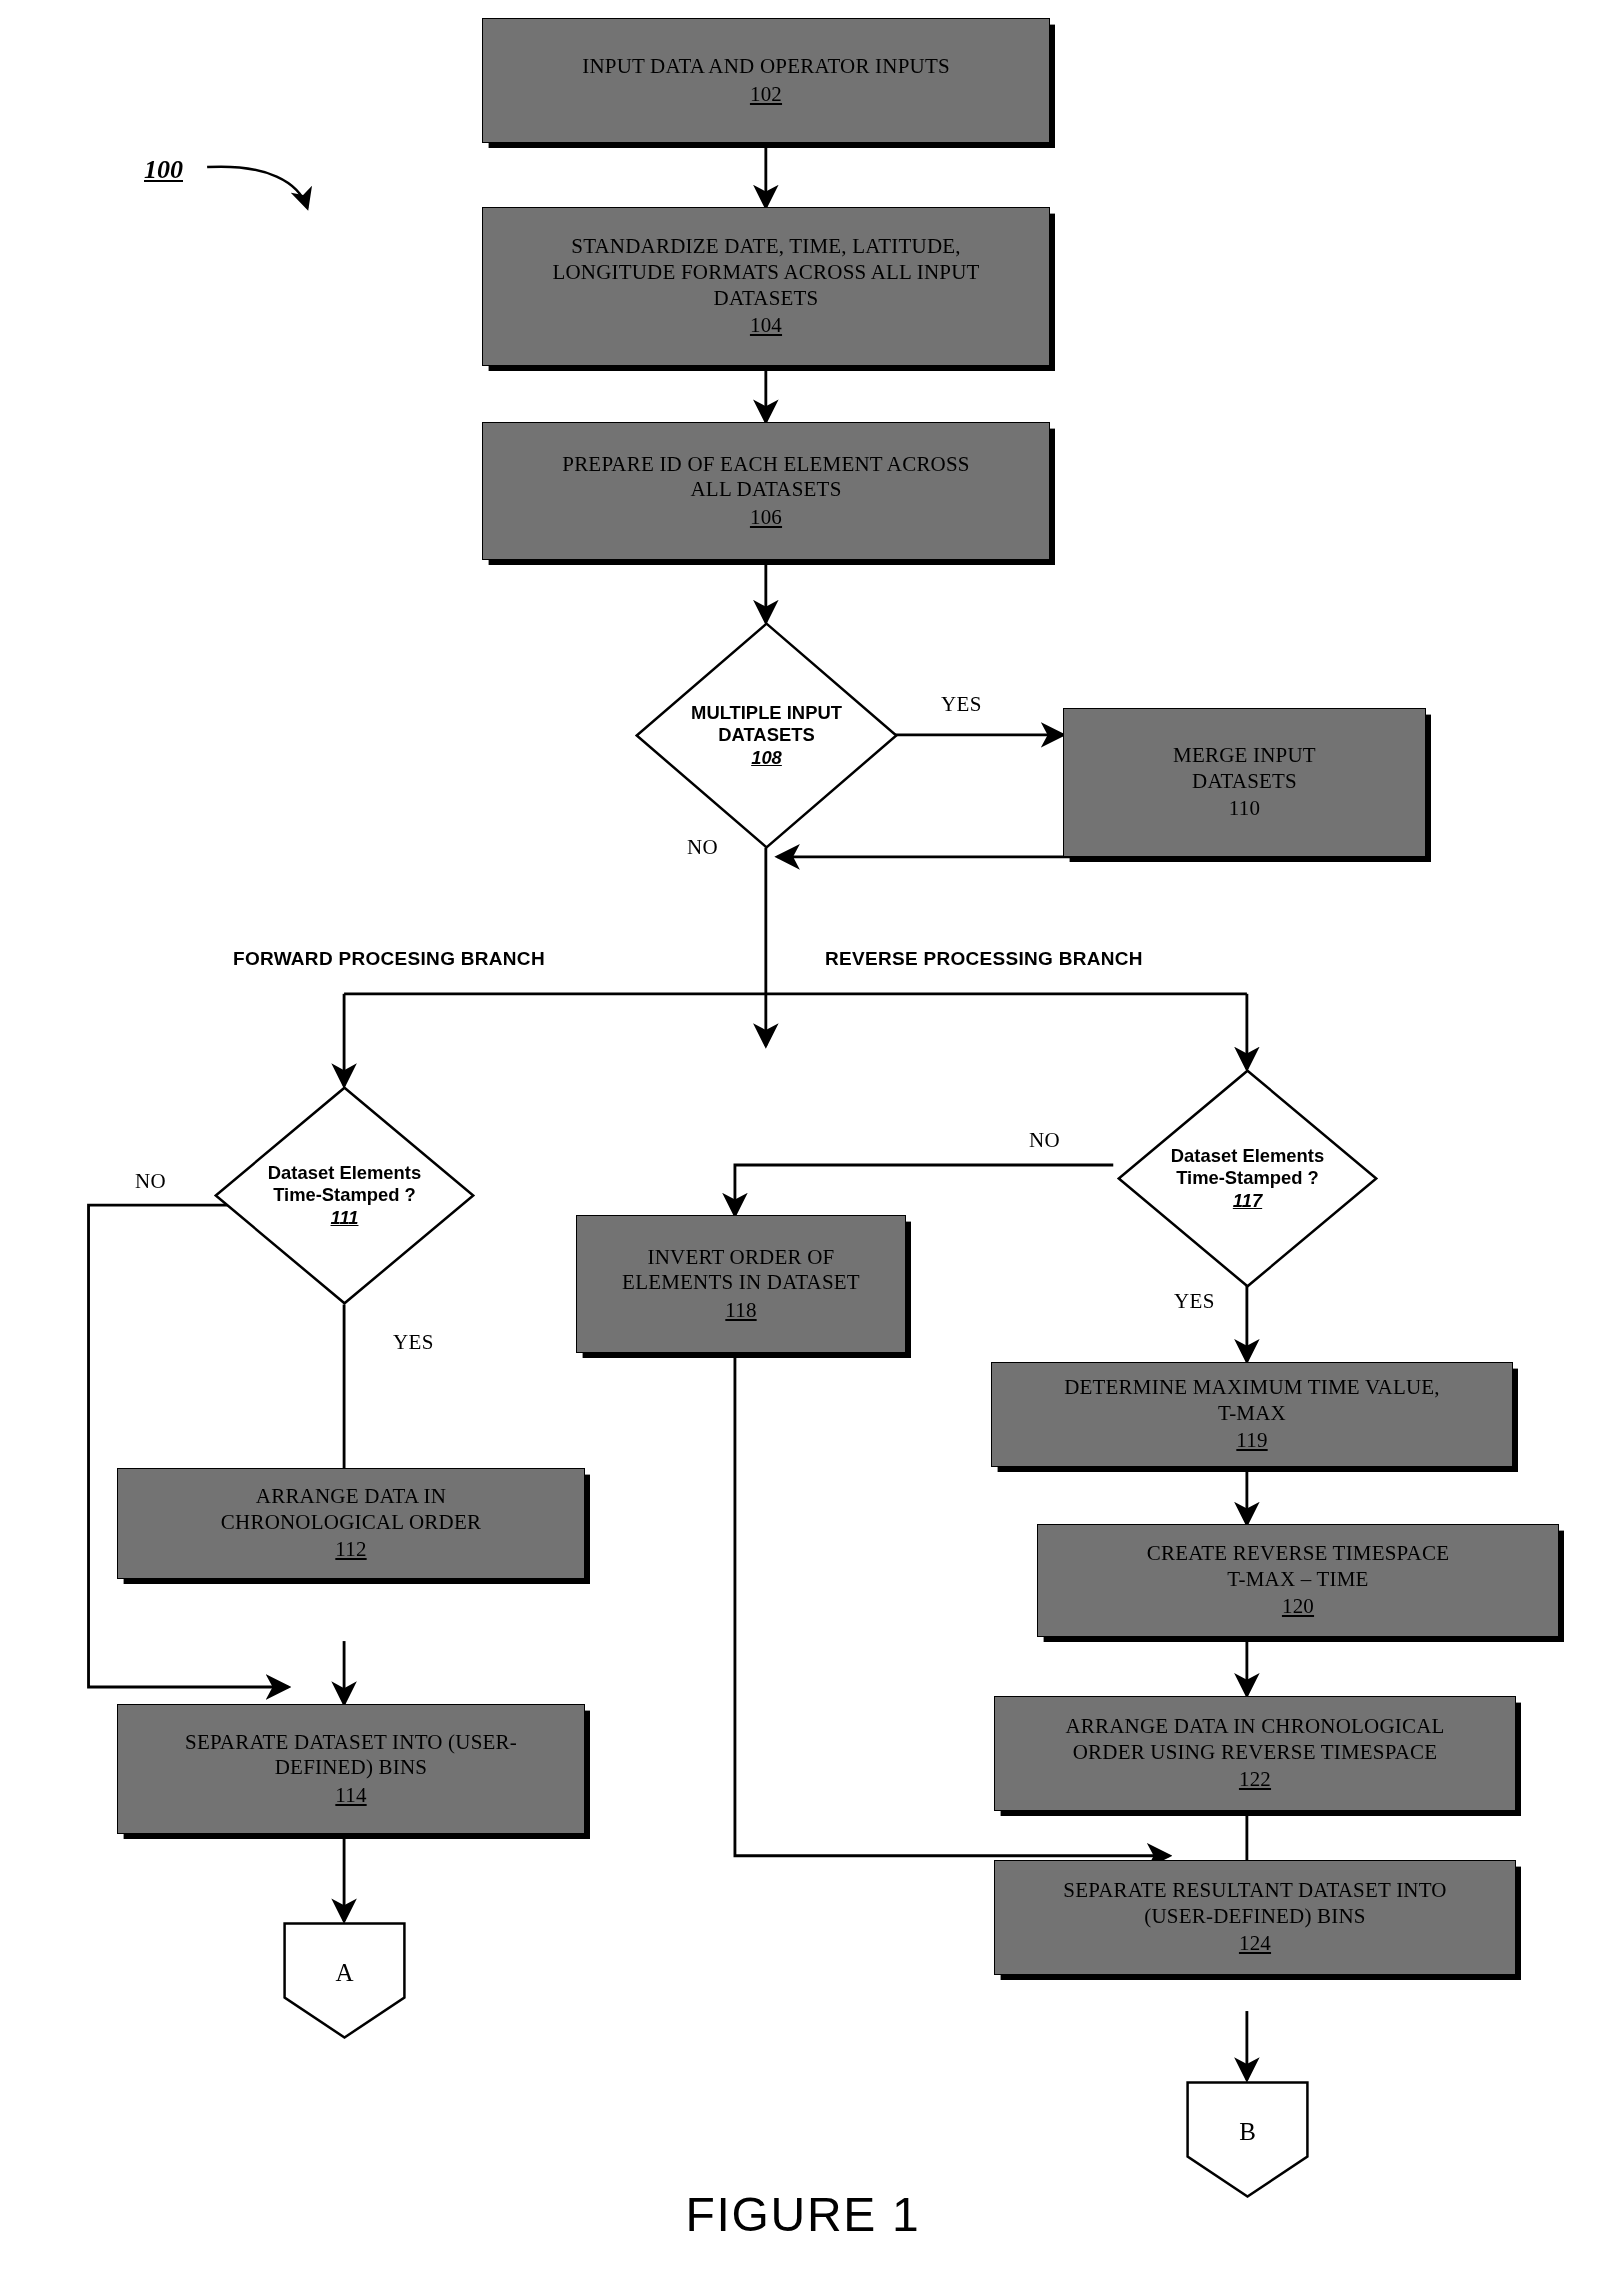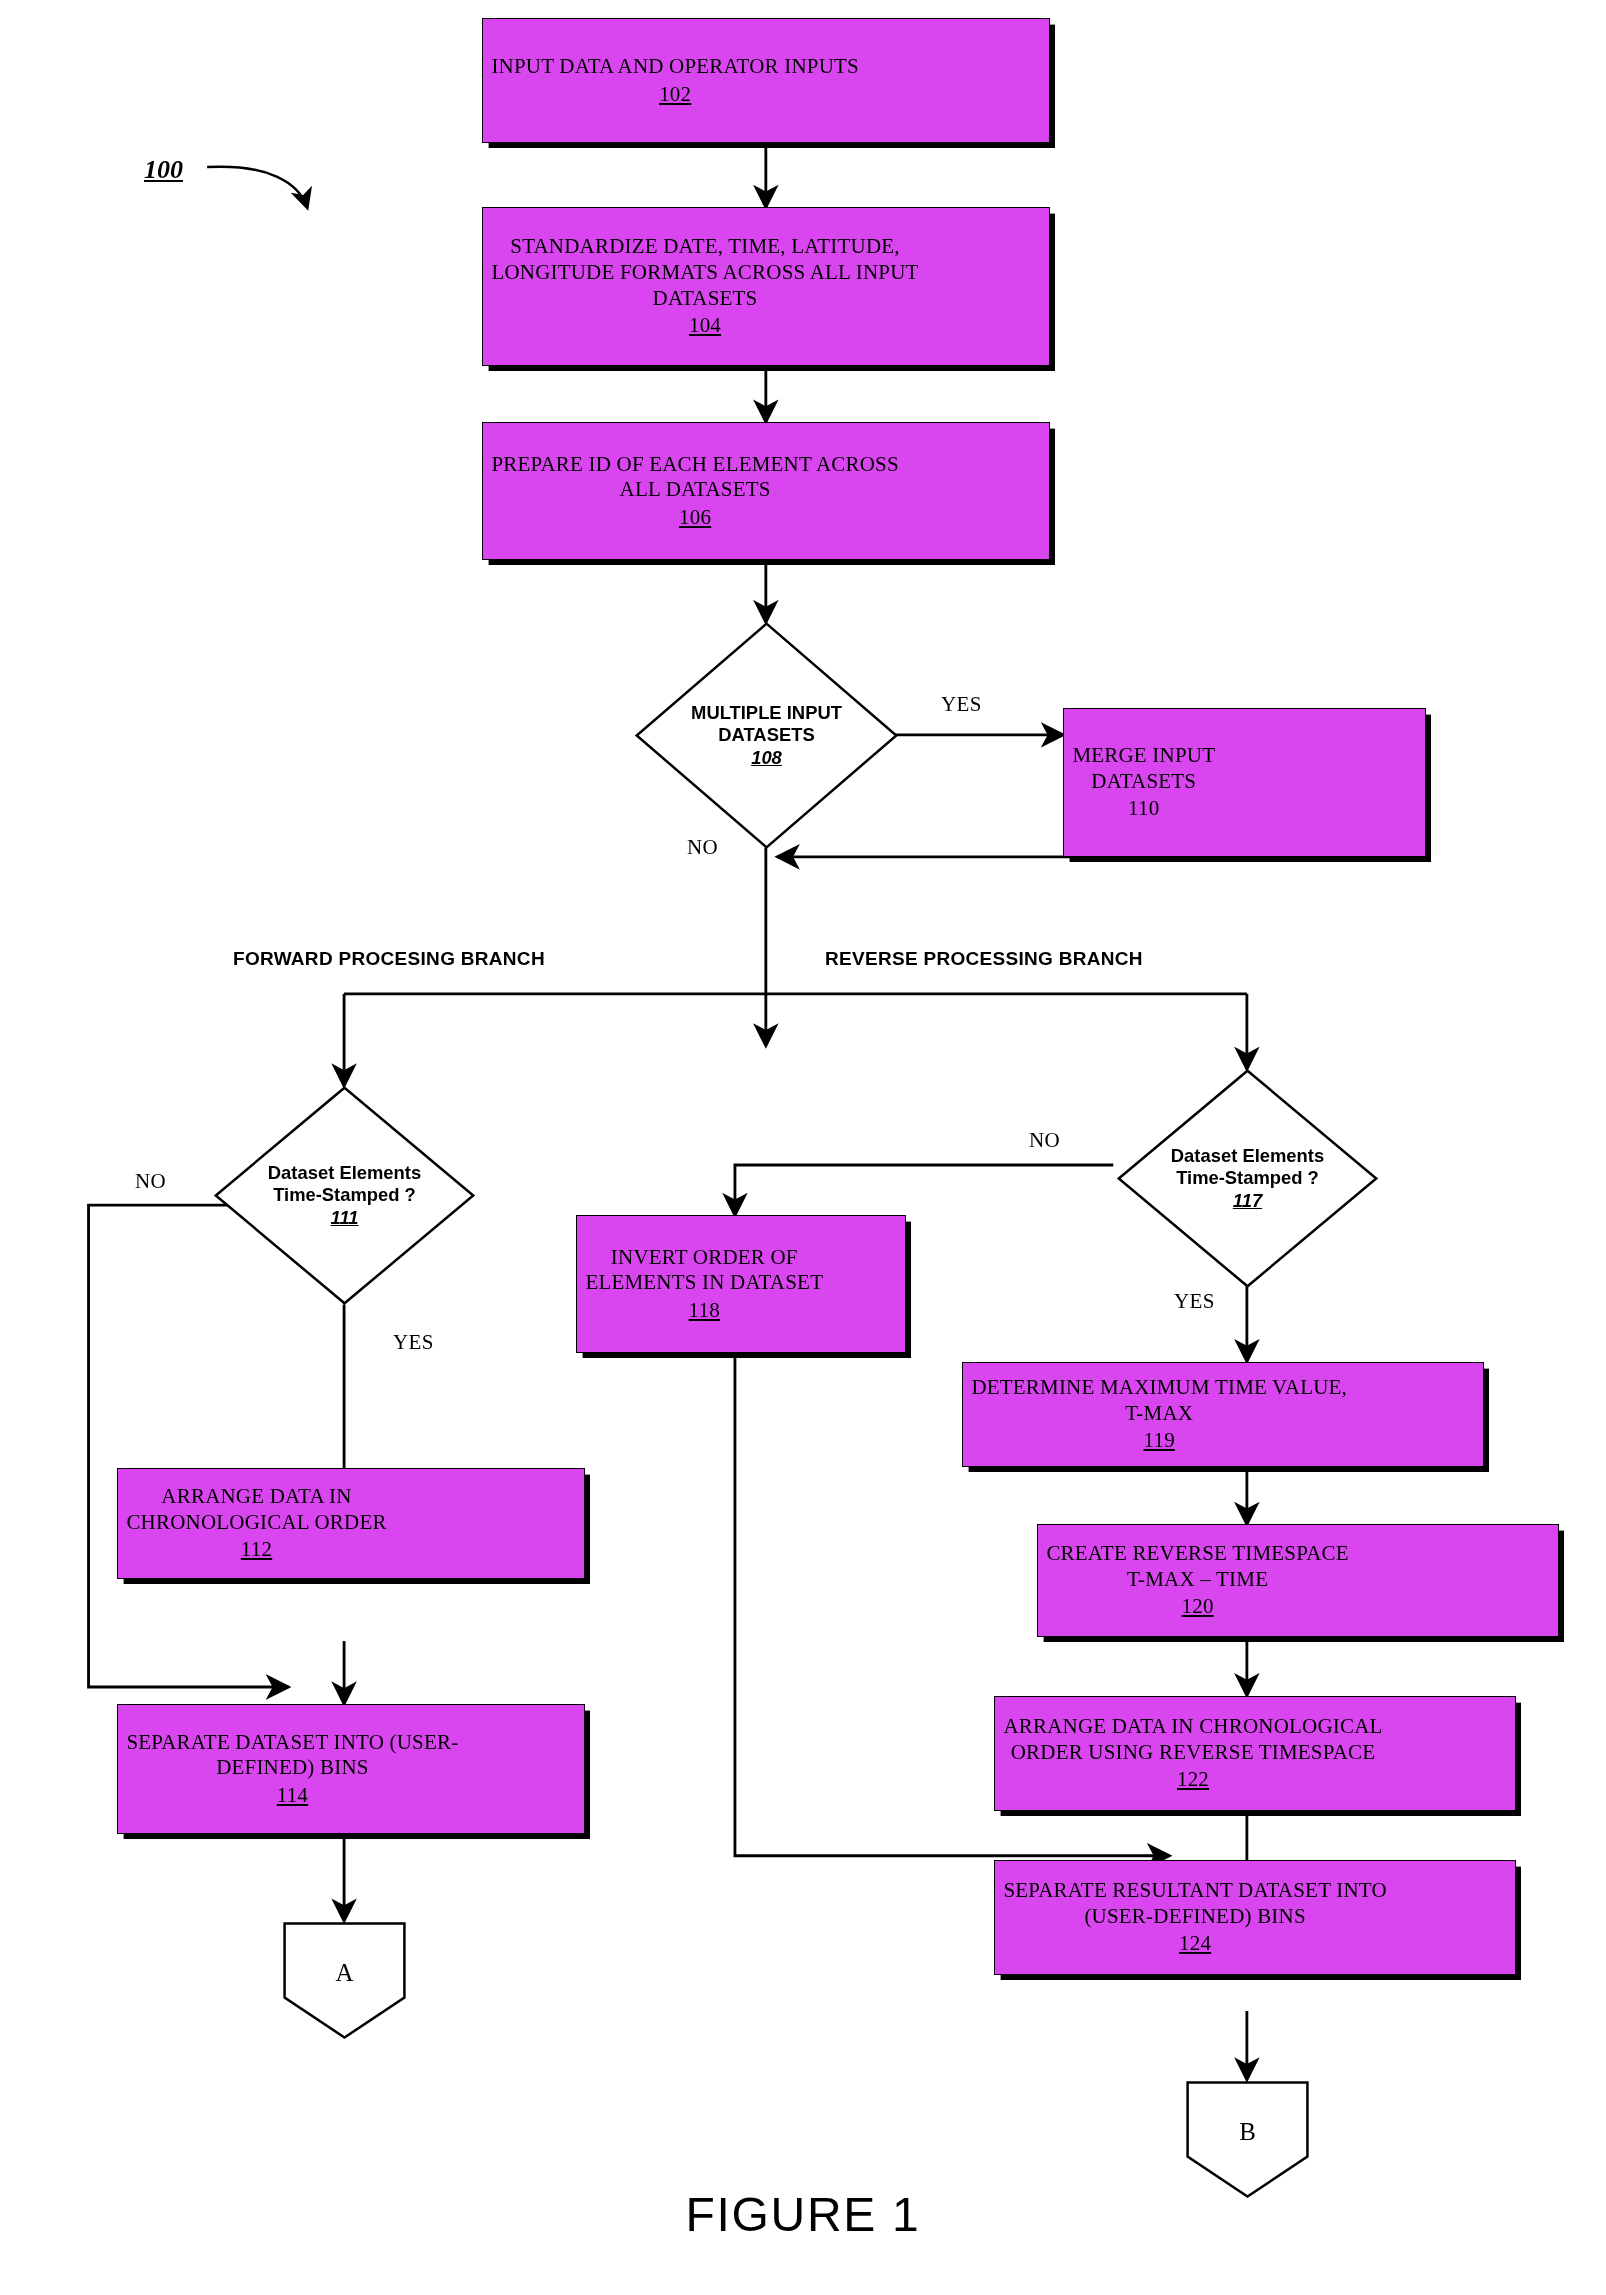--- a/index.html
+++ b/index.html
@@ -21,24 +21,25 @@
     left: 0;
     top: 0;
     width: 1606px;
     height: 2295px;
   }
 
   
   .node {
     position: absolute;
     box-sizing: border-box;
-    background: #d946ef;
+    background: #737373;
     border: 1.7px solid #000000;
     display: flex;
     align-items: center;
+    justify-content: center;
     text-align: center;
     z-index: 4;
   }
   .node.shadow {
     box-shadow: 5.8px 5.8px 0 -0.8px #000000;
   }
   .node .txt {
     font-family: "Liberation Serif", serif;
     font-size: 21px;
     line-height: 1.22;
@@ -319,21 +320,21 @@
   <div class="edge-label" style="left:1174px; top:1289px;">YES</div>
 
   <div class="node shadow" style="left:576px; top:1215px; width:330px; height:138px;">
     <div class="txt">
       <span>INVERT ORDER OF</span><br>
       <span>ELEMENTS IN DATASET</span>
       <span class="num ul">118</span>
     </div>
   </div>
 
-  <div class="node shadow" style="left:962px; top:1362px; width:522px; height:105px;">
+  <div class="node shadow" style="left:991px; top:1362px; width:522px; height:105px;">
     <div class="txt">
       <span>DETERMINE MAXIMUM TIME VALUE,</span><br>
       <span>T-MAX</span>
       <span class="num ul">119</span>
     </div>
   </div>
 
   <div class="node shadow" style="left:994px; top:1524px; width:522px; height:113px;margin-left:43px;">
     <div class="txt">
       <span>CREATE REVERSE TIMESPACE</span><br>

